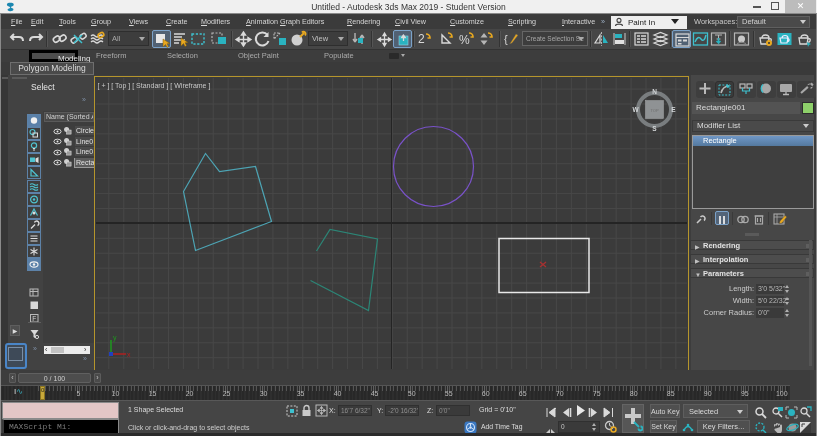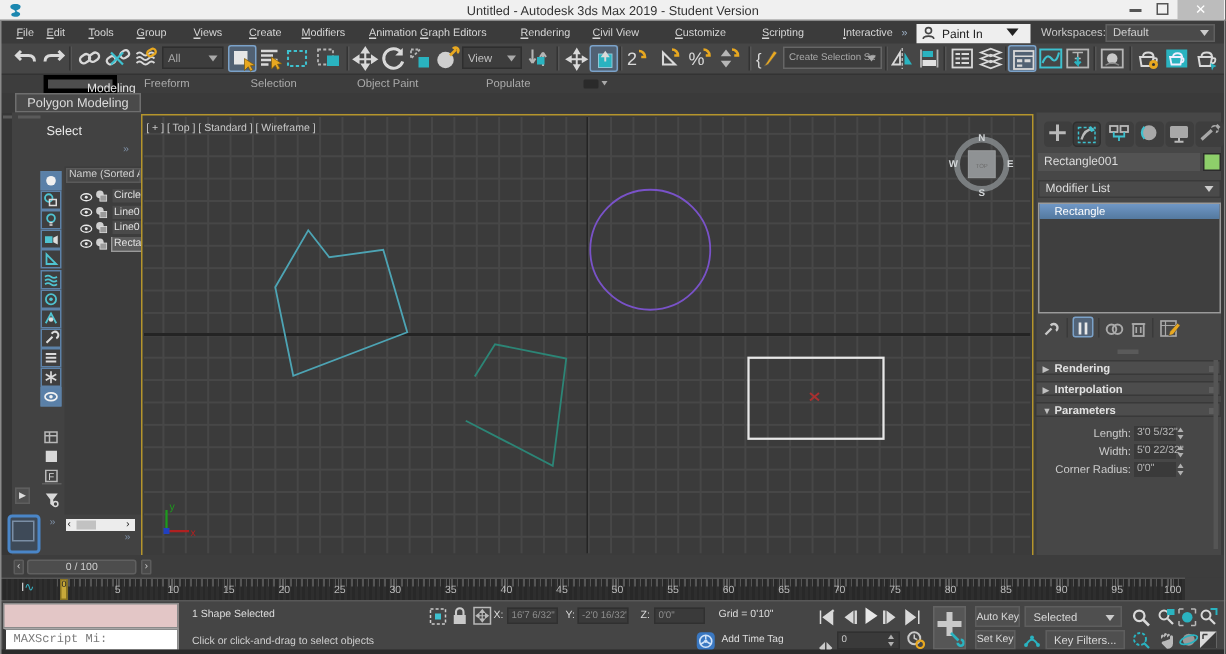--- a/index.html
+++ b/index.html
@@ -72,21 +72,21 @@
 
 #trackbar { left:0; top:385px; width:790px; height:15px; background:repeating-linear-gradient(90deg,#2e2e2e 0px,#2e2e2e 1.85px,#282828 1.85px,#282828 3.7px); border-top:1px solid #555; }
 #tbticks { left:38px; top:386px; width:748px; height:5px;
   background-image:repeating-linear-gradient(90deg,#555 0,#555 1px,transparent 1px,transparent 3.7px); }
 .tnum { position:absolute; top:390px; font-size:7px; color:#b9b9b9; }
 #frame0 { left:40px; top:386px; width:5px; height:14px; background:#c8a93a; border:1px solid #8a7420; color:#222; font-size:6px; }
 #curvebtn { left:14px; top:387px; width:14px; height:11px; color:#ddd; font-size:8px; }
 
 #statusbar { left:0; top:400px; width:817px; height:36px; background:#454545; border-top:1px solid #585858; }
 #mxs-pink { left:2px; top:402px; width:117px; height:17px; background:#e3c6c6; border:1px solid #8a8a8a; }
-#mxs-white { left:2px; top:419px; width:117px; height:15px; background:#ffffff; border:1px solid #8a8a8a; border-left:2px solid #3a3a3a; color:#7a7a7a; font-family:"Liberation Mono",monospace; font-size:8px; line-height:14px; padding-left:5px; white-space:nowrap; overflow:hidden; }
+#mxs-white { left:2px; top:419px; width:117px; height:15px; background:#000000; border:1px solid #8a8a8a; border-left:2px solid #3a3a3a; color:#7a7a7a; font-family:"Liberation Mono",monospace; font-size:8px; line-height:14px; padding-left:5px; white-space:nowrap; overflow:hidden; }
 .sbtext { position:absolute; color:#dddddd; font-size:7px; }
 .sfield { position:absolute; height:11px; background:#3a3a3a; border:1px solid #303030; color:#8f8f8f; font-size:6.5px; line-height:10px; padding-left:2px; white-space:nowrap; overflow:hidden; }
 .sbtn { position:absolute; background:#4f4f4f; border:1px solid #5e5e5e; color:#d9d9d9; font-size:7.5px; text-align:center; }
 </style>
 </head>
 <body>
 <div id="app">
 
   <div id="titlebar" class="abs"></div>
   <div id="title-text" class="abs">Untitled - Autodesk 3ds Max 2019 - Student Version</div>

